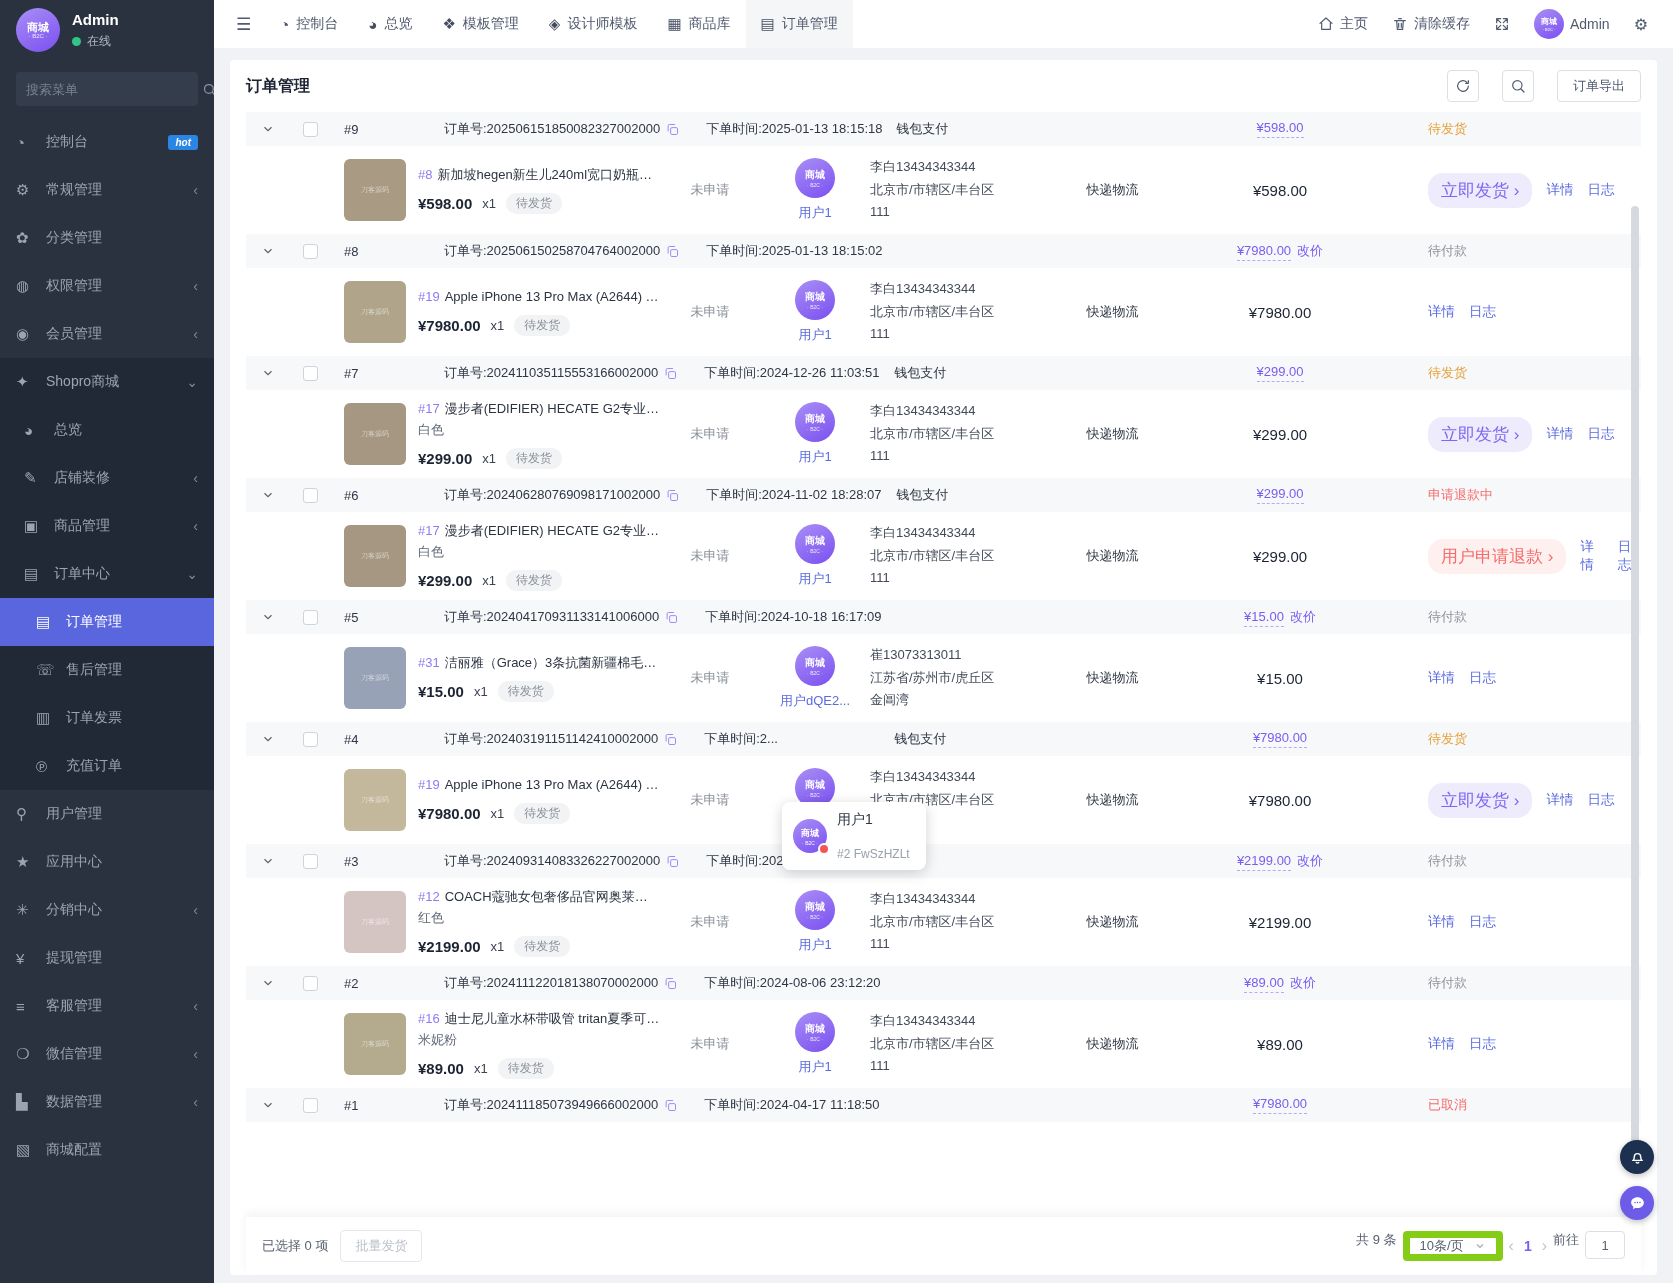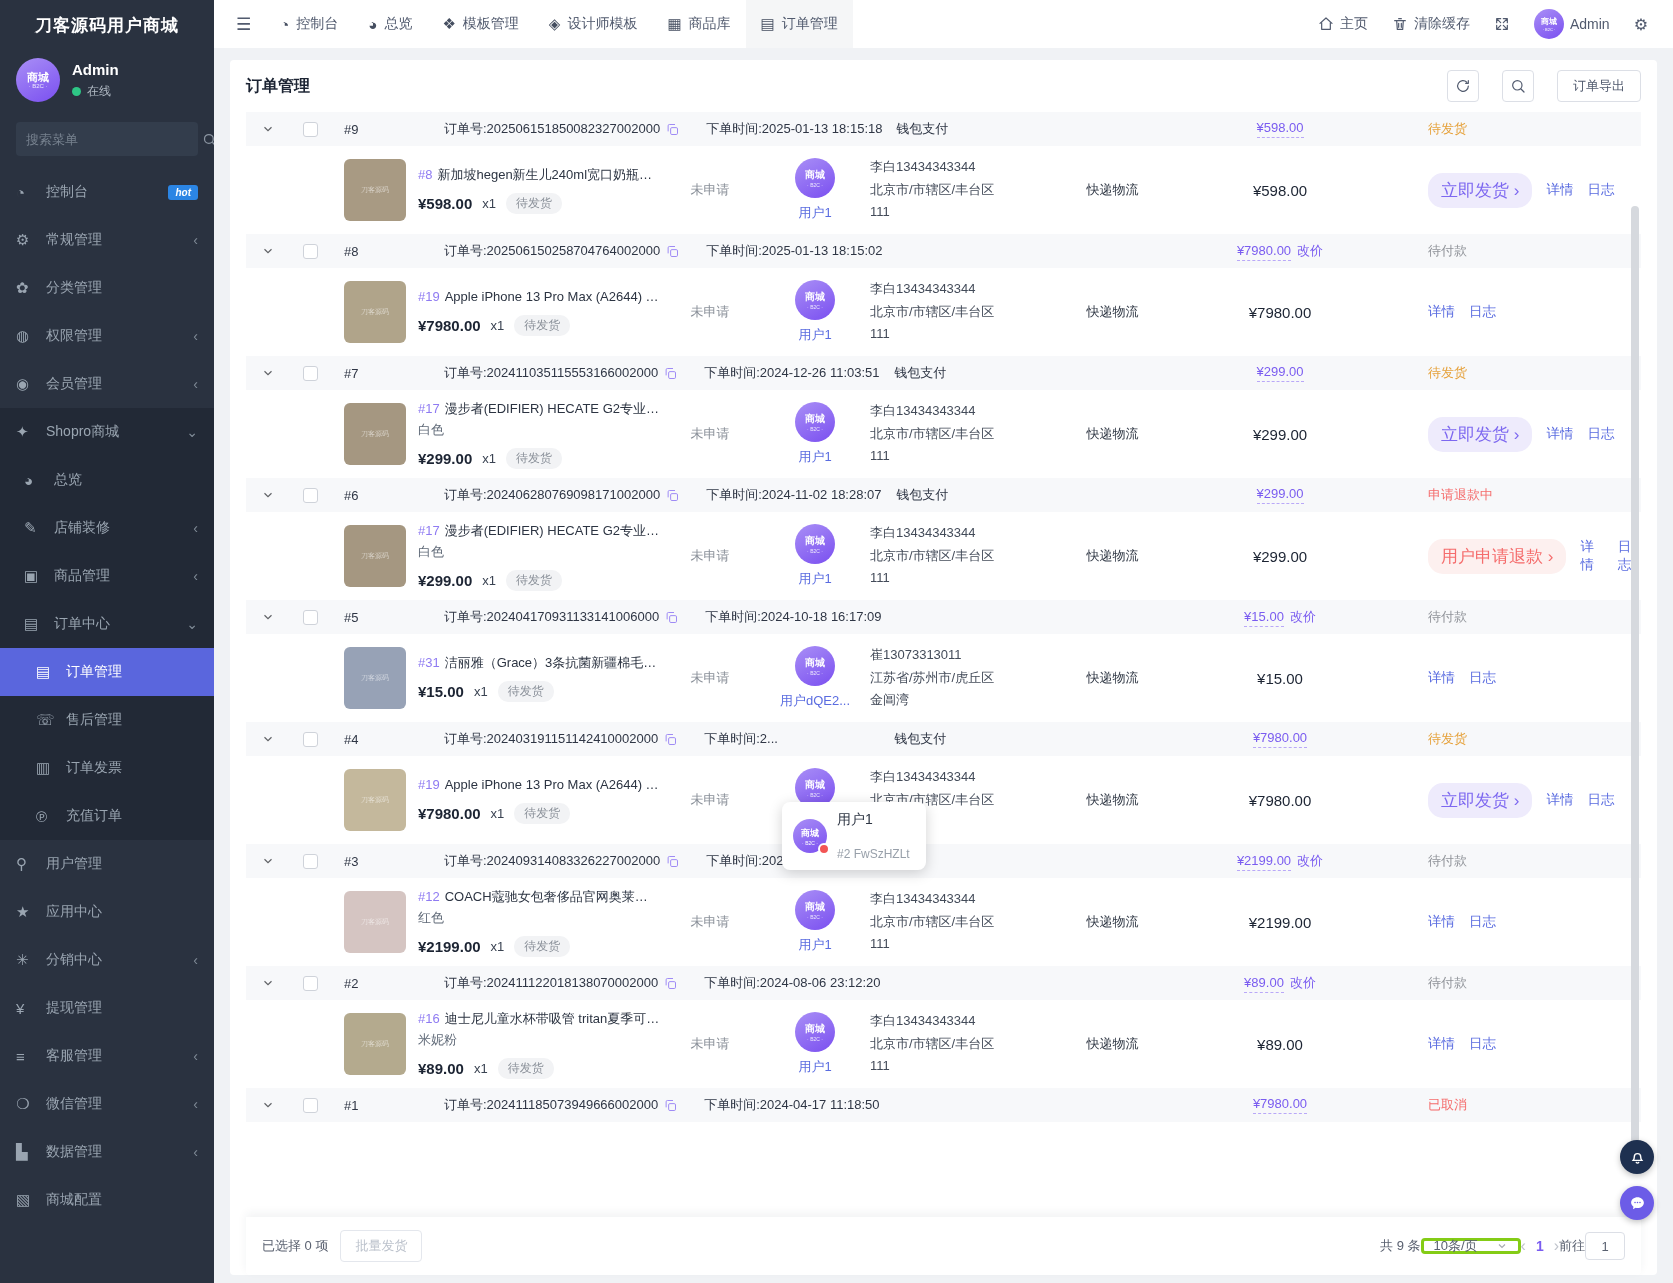--- a/index.html
+++ b/index.html
@@ -101,22 +101,22 @@
   .payc{grid-column:8;text-align:center;font-size:15px;color:#1c2433}
   .acts{grid-column:9;display:flex;align-items:center;gap:14px;padding-left:28px}
   .pill{border:none;border-radius:15px;padding:6px 13px;font-size:17px;cursor:pointer;white-space:nowrap}
   .pill.primary{background:#eeebfc;color:#7d68f0}
   .pill.danger{background:#fdf0ef;color:#f56c6c}
   .lnk{color:#5a6ce0;font-size:13.5px;cursor:pointer}
   
   .t-foot{margin-top:auto;display:flex;align-items:center;padding:13px 16px;box-shadow:0 -4px 10px rgba(31,45,61,.06);flex-shrink:0;background:#fff;border-radius:0 0 4px 4px}
   .sel-txt{font-size:13px;color:#5a6170;margin-right:12px}
   .batch{height:32px;padding:0 14px;border:1px solid #e4e7ed;border-radius:4px;background:#fff;color:#bcc2cc;font-size:13px}
-  .f-right{margin-left:auto;display:flex;align-items:center;gap:0;font-size:13px;color:#5a6170}
-  .psel{width:100px;height:16px;border:3px solid #84cc16;border-radius:4px;display:flex;align-items:center;justify-content:space-between;padding:0 10px;cursor:pointer;color:#5a6170}
+  .f-right{margin-left:auto;display:flex;gap:6px;font-size:13px;color:#5a6170}
+  .psel{width:100px;height:30px;border:7px solid #84cc16;border-radius:4px;display:flex;align-items:center;justify-content:space-between;padding:0 10px;cursor:pointer;color:#5a6170}
   .pager{display:flex;align-items:center;gap:10px}
   .pg-arrow{color:#c0c4cc;font-size:16px;cursor:pointer}
   .pg-cur{color:#7a5cf0;font-weight:bold;font-size:14px;cursor:pointer}
   .goto-input{width:40px;height:28px;border:1px solid #dcdfe6;border-radius:4px;text-align:center;font-size:13px;color:#5a6170;outline:none}
   
   .scrollbar{position:absolute;right:18px;top:146px;width:8px;height:938px;border-radius:4px;background:#d6d9de}
   .tooltip{position:absolute;left:782px;top:802px;background:#fff;border-radius:8px;box-shadow:0 3px 14px rgba(0,0,0,.18);padding:9px 16px 9px 11px;display:flex;align-items:center;gap:10px;z-index:50}
   .tt-av{width:34px;height:34px;border-radius:50%;background:linear-gradient(150deg,#a98ff6,#7a4ff0);display:flex;flex-direction:column;align-items:center;justify-content:center;color:#fff;position:relative;flex-shrink:0}
   .tt-av .t1{font-size:9px;font-weight:bold}
   .tt-av .t2{font-size:5px}
@@ -126,21 +126,20 @@
   .float-btn{position:absolute;width:34px;height:34px;border-radius:50%;display:flex;align-items:center;justify-content:center;cursor:pointer;z-index:60;box-shadow:0 2px 6px rgba(0,0,0,.25)}
   .fb-bell{right:19px;top:1140px;background:#1e3050}
   .fb-chat{right:19px;top:1186px;background:#6c5ce7}
 </style>
 </head>
 <body>
 
 <div class="app">
 
   <aside class="sidebar">
-    <div class="logo">刀客源码用户商城</div>
     <div class="profile">
       <div class="avatar">
         <span class="t1">商城</span>
         <span class="t2">· B2C ·</span>
       </div>
       <div>
         <div class="p-name">Admin</div>
         <div class="p-status">
           <span class="dot"></span>
           <span>在线</span>

